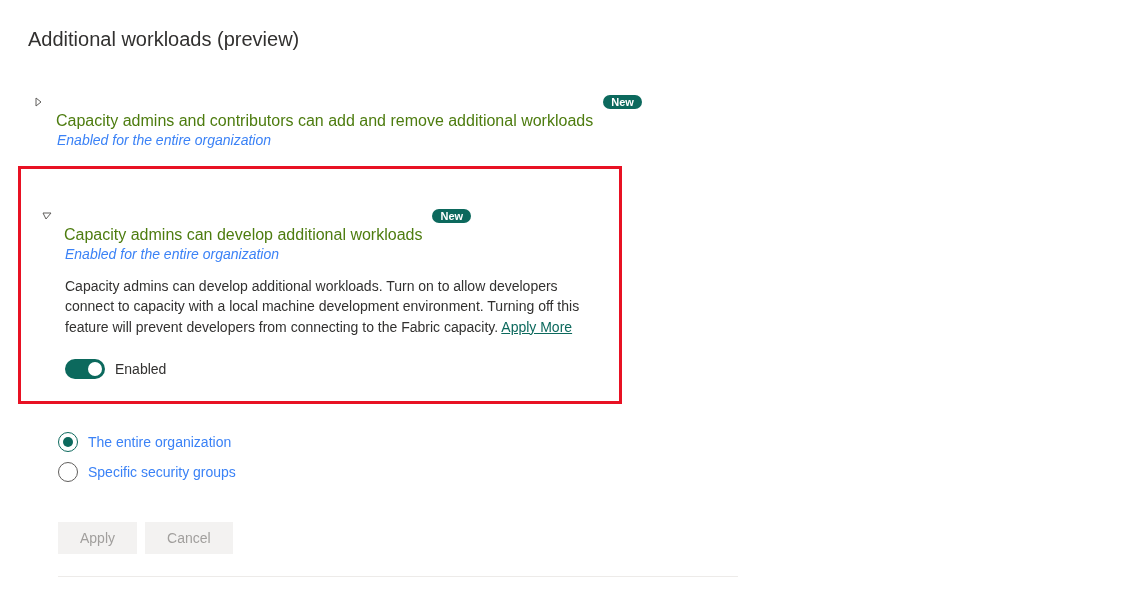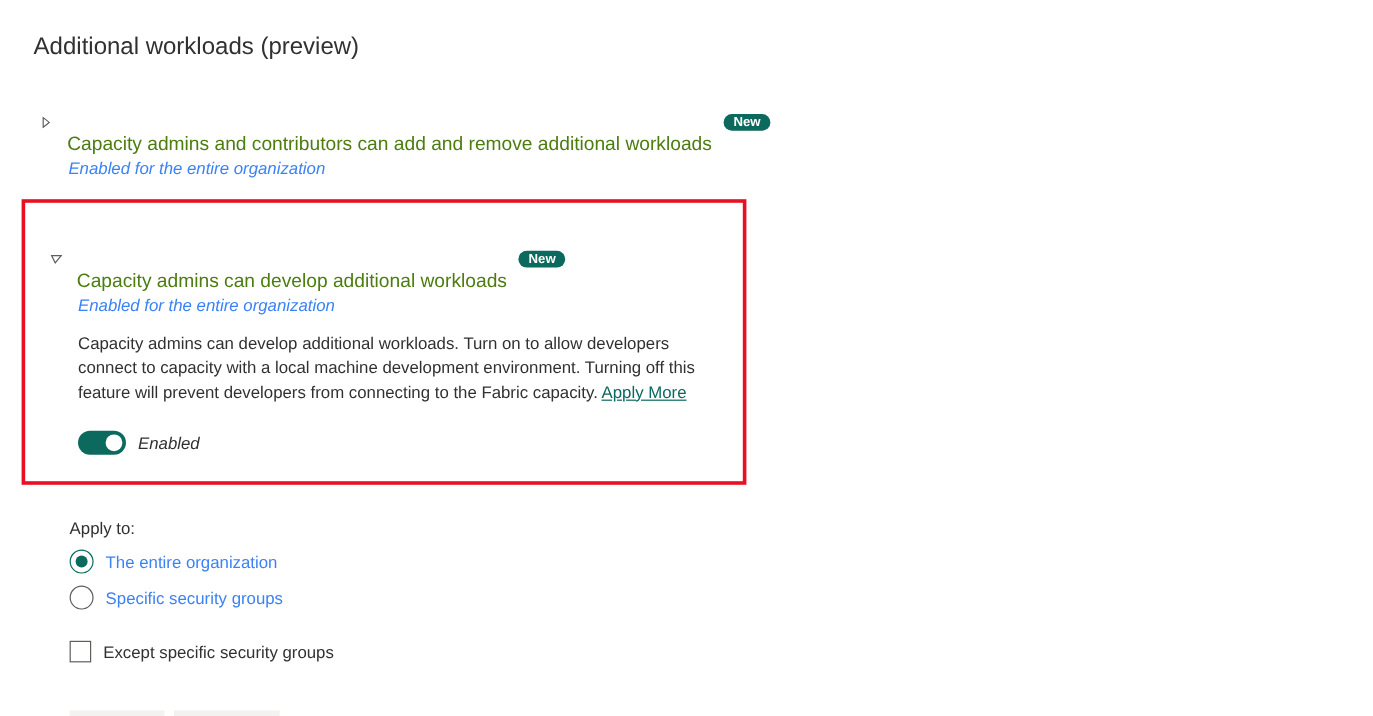--- a/index.html
+++ b/index.html
@@ -111,21 +111,20 @@
       width: 14px;
       height: 14px;
       background: #ffffff;
       border-radius: 50%;
       top: 3px;
       right: 3px;
     }
     .toggle-label {
       font-size: 14px;
       color: #323130;
-      font-style: italic;
     }
     .apply-section {
       margin-top: 28px;
       margin-left: 30px;
     }
     .apply-title {
       font-size: 14px;
       color: #323130;
       margin-bottom: 10px;
     }
@@ -229,38 +228,33 @@
   <p class="setting-description">
     <span>Capacity admins can develop additional workloads. Turn on to allow developers connect to capacity with a local machine development environment. Turning off this feature will prevent developers from connecting to the Fabric capacity.  </span><a class="learn-more">Apply More</a>
   </p>
   <div class="toggle-row">
     <div class="toggle"></div>
     <span class="toggle-label">Enabled</span>
   </div>
 </div>
 
 <div class="apply-section">
-  <div class="apply-title">Apply to:</div>
 
   <div class="radio-row">
     <span class="radio-outer selected">
       <span class="radio-inner"></span>
     </span>
     <span class="radio-label">The entire organization</span>
   </div>
 
   <div class="radio-row">
     <span class="radio-outer"></span>
     <span class="radio-label">Specific security groups</span>
   </div>
 
-  <div class="checkbox-row">
-    <span class="checkbox"></span>
-    <span class="checkbox-label">Except specific security groups</span>
-  </div>
 
   <div class="button-row">
     <button class="btn">Apply</button>
     <button class="btn">Cancel</button>
   </div>
 
   <hr class="divider">
 </div>
 
 </body></html>

